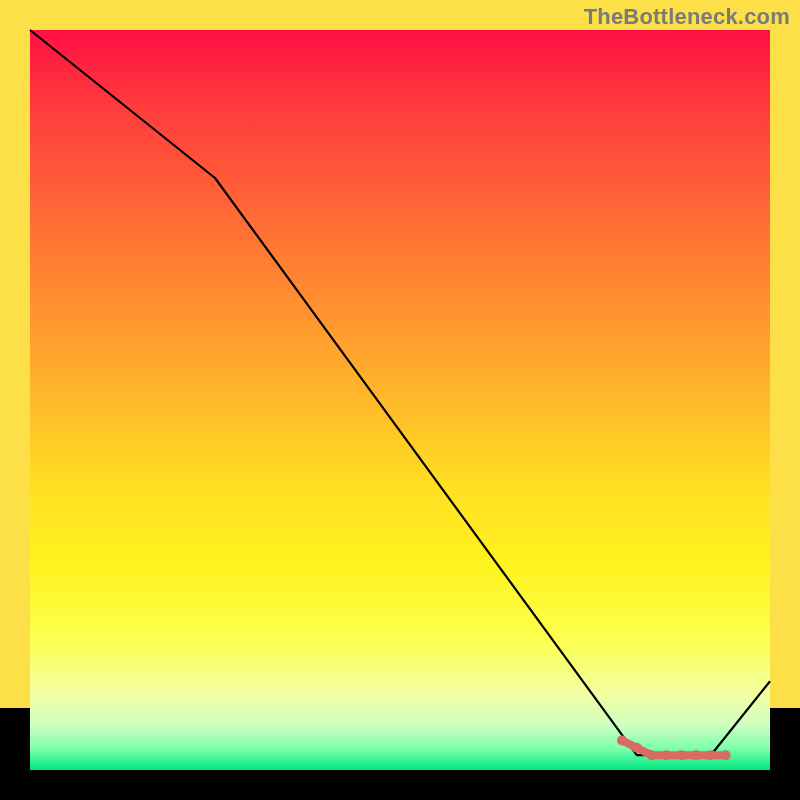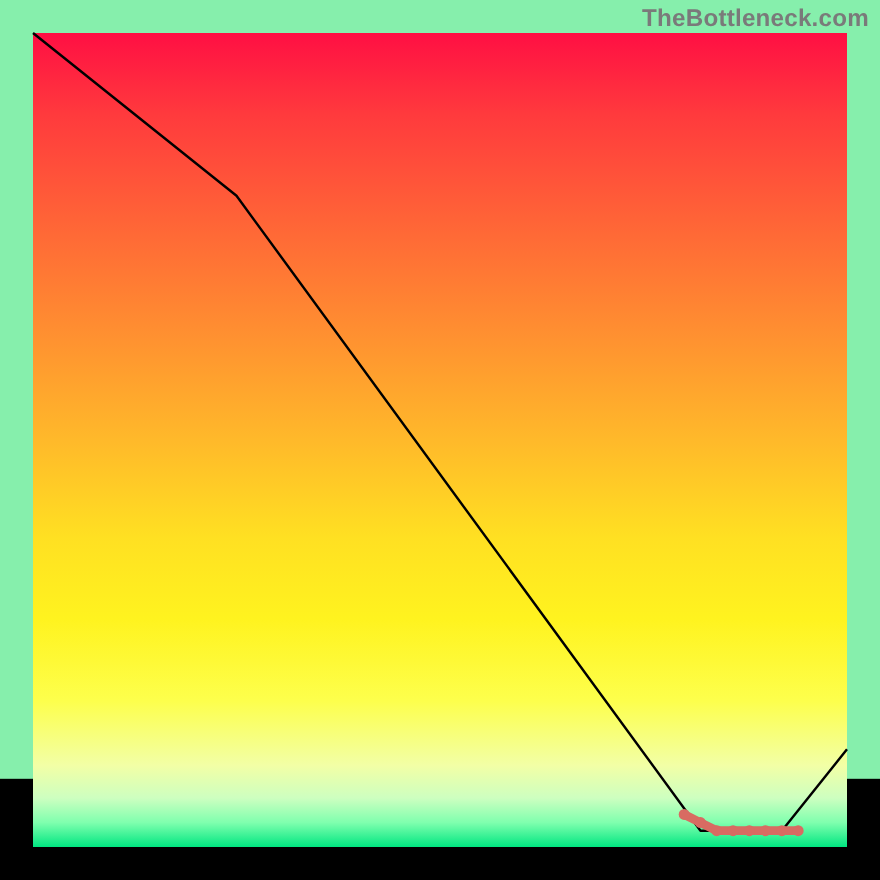--- a/index.html
+++ b/index.html
@@ -8,21 +8,21 @@
     width: 800px;
     height: 800px;
     background: #000;
     overflow: hidden;
     font-family: Arial, Helvetica, sans-serif;
   }
   .frame {
     position: relative;
     width: 800px;
     height: 708px;
-    background: #86efac;
+    background: #fde047;
   }
   .plot-bg {
     position: absolute;
     left: 30px;
     top: 30px;
     width: 740px;
     height: 740px;
     
     background: linear-gradient(
       to bottom,

